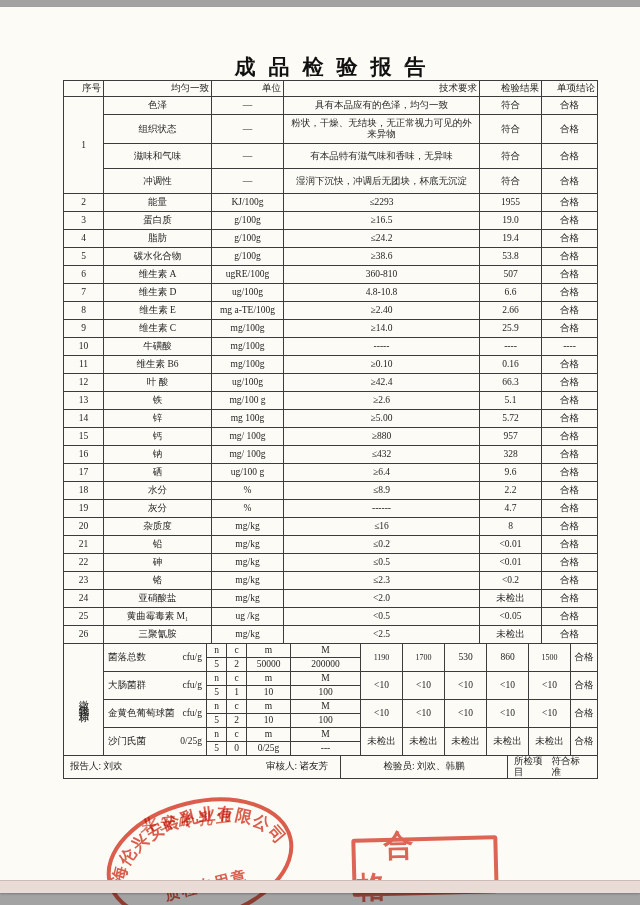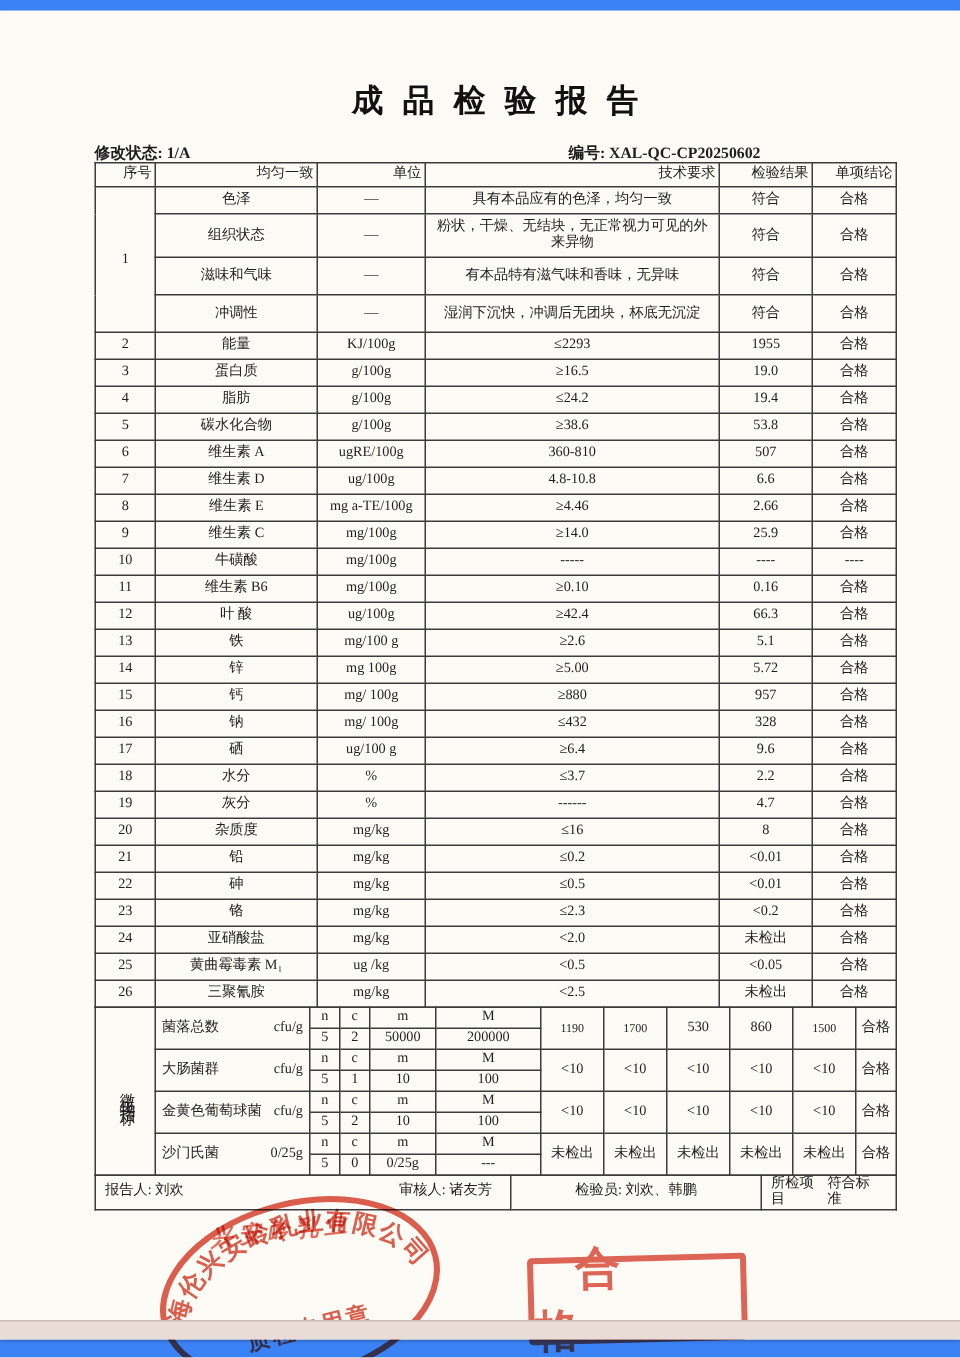--- a/index.html
+++ b/index.html
@@ -2,21 +2,21 @@
 <html><head>
 <meta charset="utf-8">
 <style>
   html,body{margin:0;padding:0;}
   body{
     width:640px;height:905px;
     font-family:"Liberation Serif","DejaVu Serif",serif;
     color:#1e1e1e;
     background:#efede2;
   }
-  .page{position:relative;width:640px;height:905px;overflow:hidden;background:#3b82f6;}
+  .page{position:relative;width:640px;height:905px;overflow:hidden;background:#a3a3a3;}
   .paper{
     position:absolute;left:0;top:7px;width:640px;height:886px;
     background:#fcfbf6;
     box-shadow:0 1px 2px rgba(0,0,0,.25);
   }
   .bottom-strip{position:absolute;left:0;bottom:0;width:640px;height:12px;background:#e9dcd6;border-top:1px solid #cdbcb6;}
   .content{position:absolute;left:63px;top:0;width:534px;}
 
   .title{
     margin:46px 0 0 0;text-align:center;
@@ -80,30 +80,20 @@
 </style>
 </head>
 <body>
 
 <div class="page">
   <div class="paper">
     <div class="content">
 
       <h1 class="title">成品检验报告</h1>
 
-      <div class="meta-row">
-        <div class="meta-left">
-          <span>修改状态:</span>
-          <span>1/A</span>
-        </div>
-        <div class="meta-right">
-          <span>编号:</span>
-          <span>XAL-QC-CP20250602</span>
-        </div>
-      </div>
 
 
       <table class="main-table">
         <colgroup>
             <col style="width:40px">
             <col style="width:108px">
             <col style="width:72px">
             <col style="width:196px">
             <col style="width:62px">
             <col style="width:56px">
@@ -193,21 +183,21 @@
               <td class="c">维生素 D</td>
               <td class="c">ug/100g</td>
               <td class="c req">4.8-10.8</td>
               <td class="c">6.6</td>
               <td class="c">合格</td>
             </tr>
             <tr>
               <td class="c">8</td>
               <td class="c">维生素 E</td>
               <td class="c">mg a-TE/100g</td>
-              <td class="c req">≥4.46</td>
+              <td class="c req">≥2.40</td>
               <td class="c">2.66</td>
               <td class="c">合格</td>
             </tr>
             <tr>
               <td class="c">9</td>
               <td class="c">维生素 C</td>
               <td class="c">mg/100g</td>
               <td class="c req">≥14.0</td>
               <td class="c">25.9</td>
               <td class="c">合格</td>
@@ -273,21 +263,21 @@
               <td class="c">硒</td>
               <td class="c">ug/100 g</td>
               <td class="c req">≥6.4</td>
               <td class="c">9.6</td>
               <td class="c">合格</td>
             </tr>
             <tr>
               <td class="c">18</td>
               <td class="c">水分</td>
               <td class="c">%</td>
-              <td class="c req">≤3.7</td>
+              <td class="c req">≤8.9</td>
               <td class="c">2.2</td>
               <td class="c">合格</td>
             </tr>
             <tr>
               <td class="c">19</td>
               <td class="c">灰分</td>
               <td class="c">%</td>
               <td class="c req">------</td>
               <td class="c">4.7</td>
               <td class="c">合格</td>

